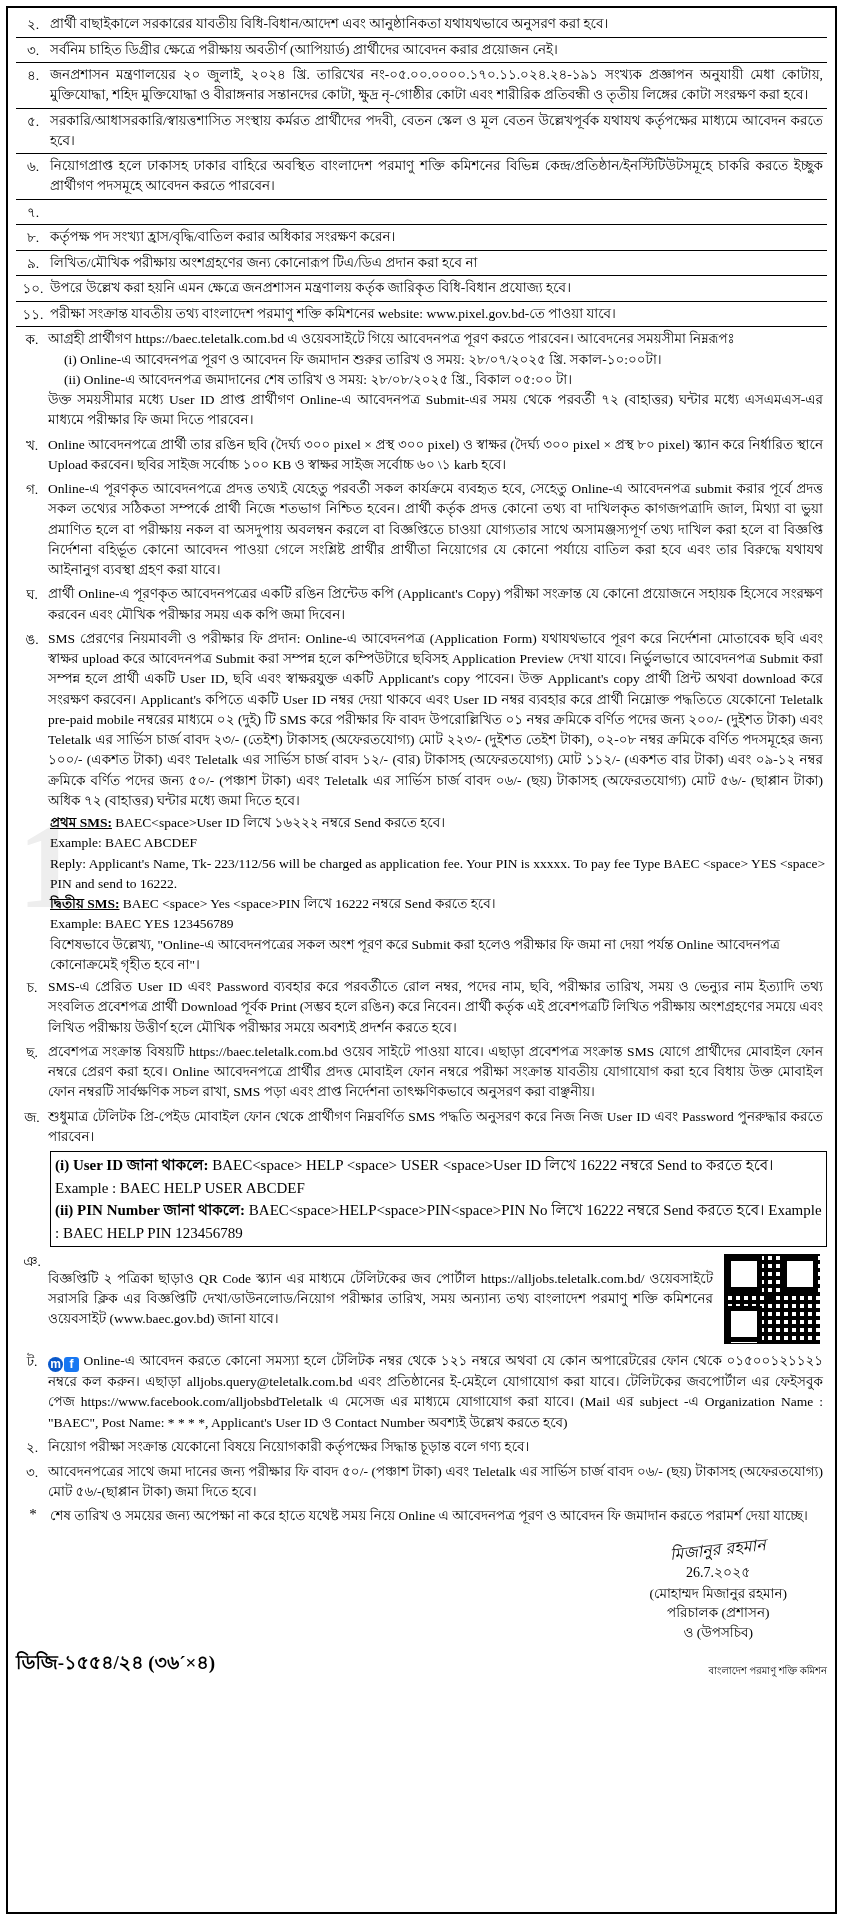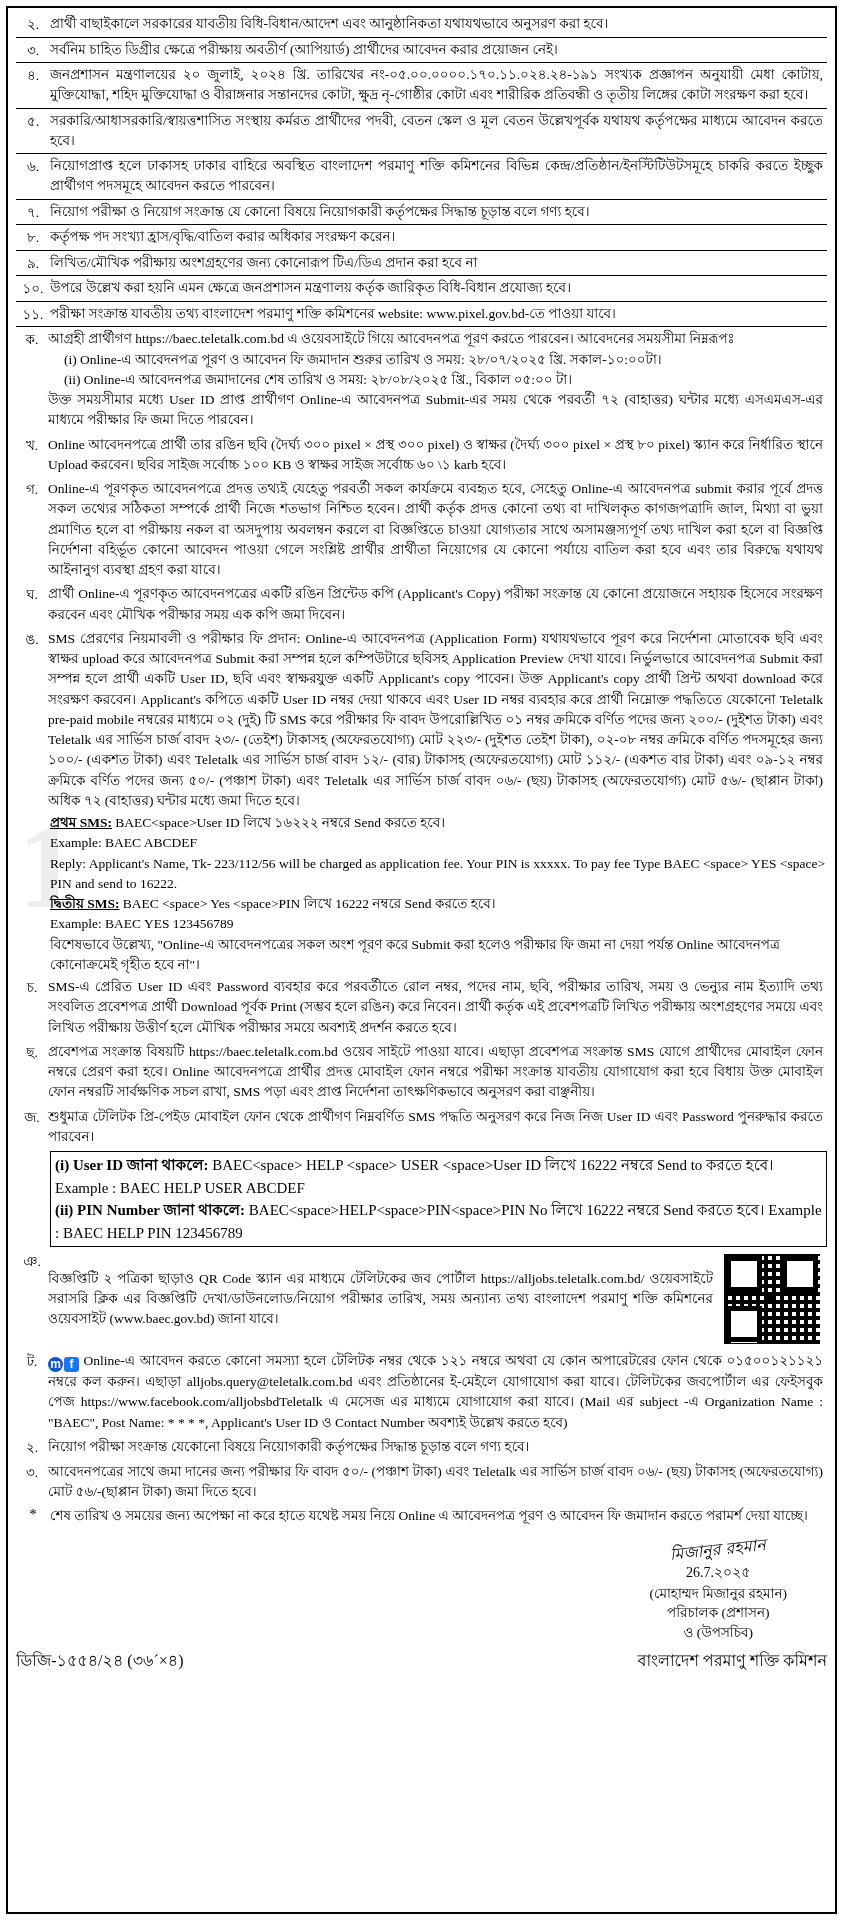--- a/index.html
+++ b/index.html
@@ -98,22 +98,22 @@
     font-style:italic;
     font-size:16px;
     transform:rotate(-6deg);
     margin-bottom:2px;
   }
   .sig-date{font-size:14px;}
   .footer{
     display:flex;justify-content:space-between;align-items:flex-end;
     margin-top:6px;
   }
-  .footer .left{font-size:16px;}
-  .footer .right{font-size:16px;text-align:center;}
+  .footer .left{font-size:19px;font-weight:bold;}
+  .footer .right{font-size:10px;text-align:center;}
   .fb-icon{
     display:inline-block;width:15px;height:15px;background:#1877f2;color:#fff;
     border-radius:3px;font-family:"Liberation Sans",sans-serif;font-weight:bold;
     font-size:12px;line-height:15px;text-align:center;vertical-align:-3px;
   }
   .fb-icon2{
     display:inline-block;width:15px;height:15px;background:#0a58ca;color:#fff;
     border-radius:50%;font-family:"Liberation Sans",sans-serif;font-weight:bold;
     font-size:12px;line-height:15px;text-align:center;vertical-align:-3px;margin-right:1px;
   }
@@ -147,21 +147,20 @@
     <div class="row">
       <div class="num">৫.</div>
       <div class="txt">সরকারি/আধাসরকারি/স্বায়ত্তশাসিত সংস্থায় কর্মরত প্রার্থীদের পদবী, বেতন স্কেল ও মূল বেতন উল্লেখপূর্বক যথাযথ কর্তৃপক্ষের মাধ্যমে আবেদন করতে হবে।</div>
     </div>
     <div class="row">
       <div class="num">৬.</div>
       <div class="txt">নিয়োগপ্রাপ্ত হলে ঢাকাসহ ঢাকার বাহিরে অবস্থিত বাংলাদেশ পরমাণু শক্তি কমিশনের বিভিন্ন কেন্দ্র/প্রতিষ্ঠান/ইনস্টিটিউটসমূহে চাকরি করতে ইচ্ছুক প্রার্থীগণ পদসমূহে আবেদন করতে পারবেন।</div>
     </div>
     <div class="row">
       <div class="num">৭.</div>
-      <div class="txt">নিয়োগ পরীক্ষা ও নিয়োগ সংক্রান্ত যে কোনো বিষয়ে নিয়োগকারী কর্তৃপক্ষের সিদ্ধান্ত চূড়ান্ত বলে গণ্য হবে।</div>
     </div>
     <div class="row">
       <div class="num">৮.</div>
       <div class="txt">কর্তৃপক্ষ পদ সংখ্যা হ্রাস/বৃদ্ধি/বাতিল করার অধিকার সংরক্ষণ করেন।</div>
     </div>
     <div class="row">
       <div class="num">৯.</div>
       <div class="txt">লিখিত/মৌখিক পরীক্ষায় অংশগ্রহণের জন্য কোনোরূপ টিএ/ডিএ প্রদান করা হবে না</div>
     </div>
     <div class="row">

